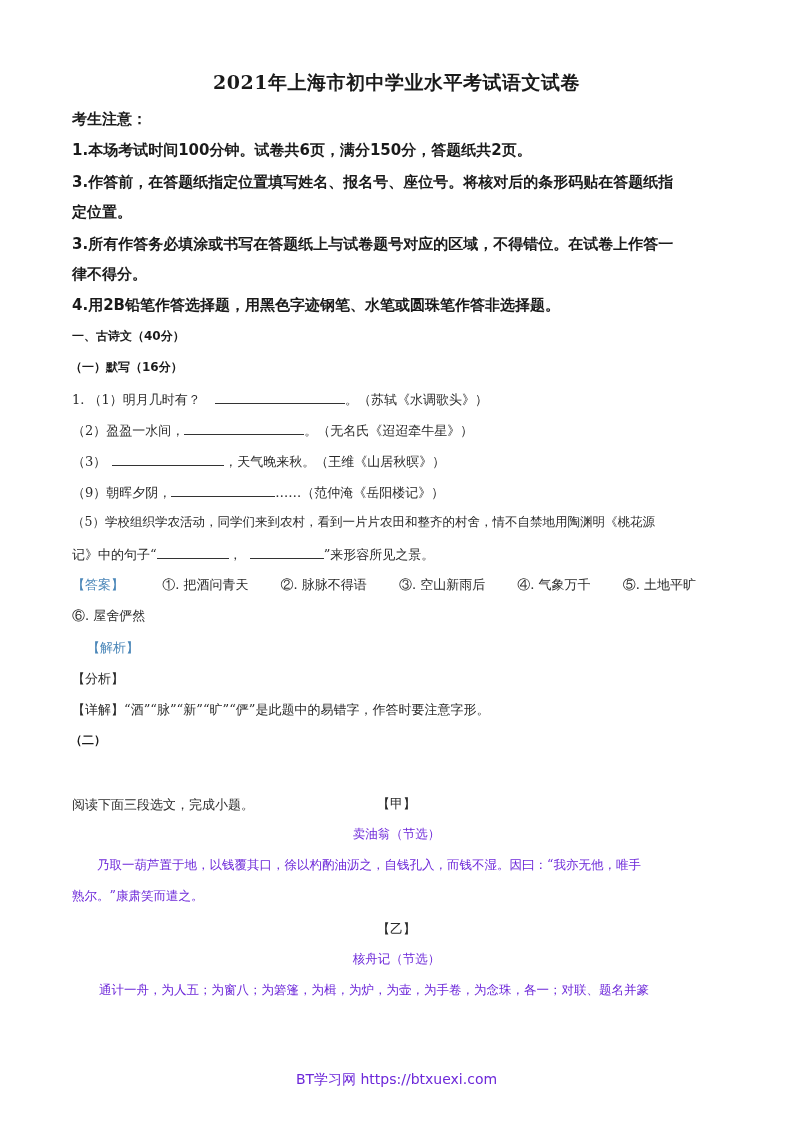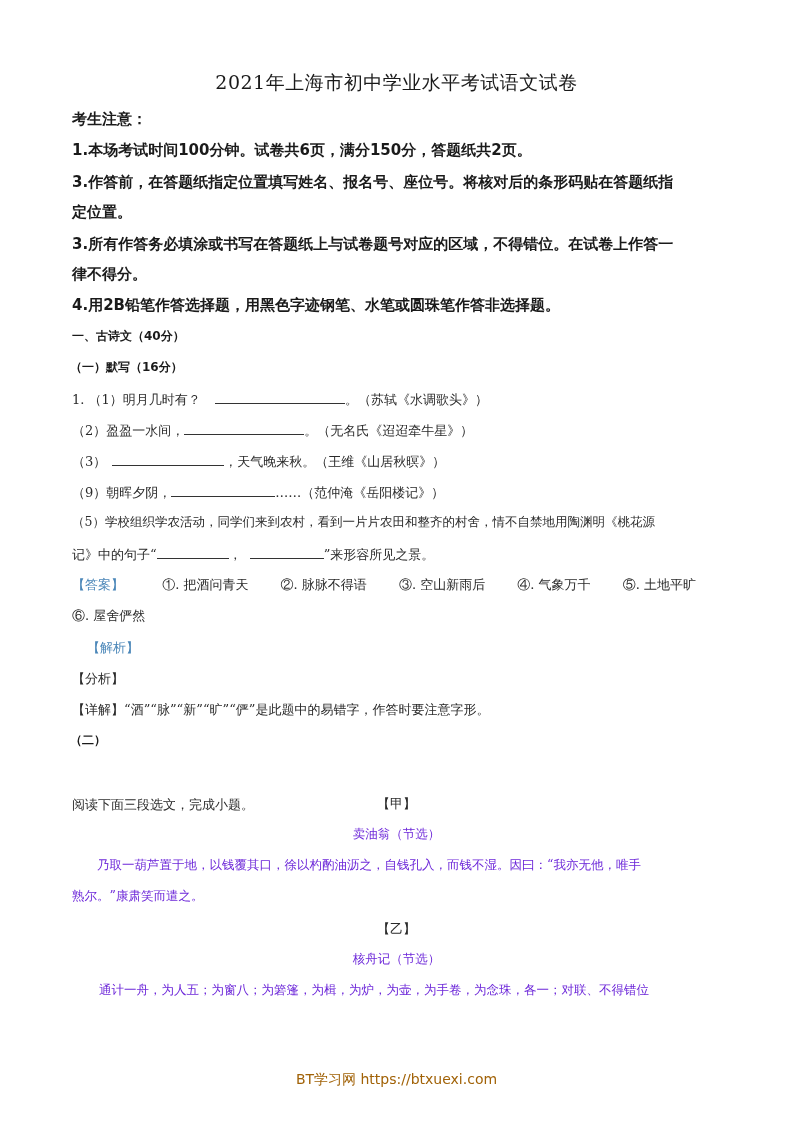--- a/index.html
+++ b/index.html
@@ -20,21 +20,21 @@
       white-space: nowrap;
       line-height: 1;
     }
     .title {
       position: absolute;
       left: 0;
       width: 793px;
       top: 73px;
       text-align: center;
       font-size: 19px;
-      font-weight: normal;
+      font-weight: bold;
       letter-spacing: 0.5px;
       line-height: 1;
     }
     .notice {
       font-size: 15px;
       font-weight: bold;
       font-family: "DejaVu Sans", "Liberation Sans", sans-serif;
     }
     .heading {
       font-size: 12px;
@@ -67,21 +67,21 @@
       font-size: 12.5px;
       color: #6d28d9;
     }
     .footer {
       position: absolute;
       left: 0;
       width: 793px;
       top: 1072px;
       text-align: center;
       font-size: 14px;
-      color: #a16207;
+      color: #6d28d9;
       font-family: "DejaVu Sans", "Liberation Sans", sans-serif;
       line-height: 1;
     }
   </style>
 </head>
 <body>
 
 <div>
 
   <div class="title">2021年上海市初中学业水平考试语文试卷</div>
@@ -136,17 +136,17 @@
   <div class="line heading" style="top:734px; left:70px;">（二）</div>
   <div class="line body-text" style="top:798px;">阅读下面三段选文，完成小题。</div>
 
   <div class="line body-text center" style="top:797px;">【甲】</div>
   <div class="line passage center" style="top:828px;">卖油翁（节选）</div>
   <div class="line passage" style="top:859px; left:97px;">乃取一葫芦置于地，以钱覆其口，徐以杓酌油沥之，自钱孔入，而钱不湿。因曰：“我亦无他，唯手</div>
   <div class="line passage" style="top:890px;">熟尔。”康肃笑而遣之。</div>
 
   <div class="line body-text center" style="top:922px;">【乙】</div>
   <div class="line passage center" style="top:953px;">核舟记（节选）</div>
-  <div class="line passage" style="top:984px; left:99px;">通计一舟，为人五；为窗八；为箬篷，为楫，为炉，为壶，为手卷，为念珠，各一；对联、不得错位</div>
+  <div class="line passage" style="top:984px; left:99px;">通计一舟，为人五；为窗八；为箬篷，为楫，为炉，为壶，为手卷，为念珠，各一；对联、题名并篆</div>
 
   <div class="footer">BT学习网 https://btxuexi.com</div>
 
 </div>
 
 </body></html>

